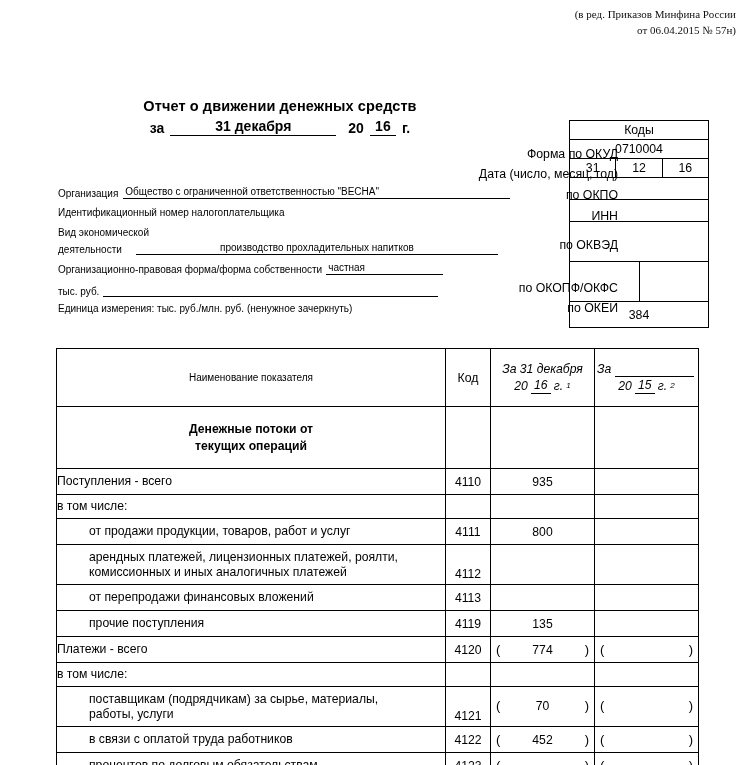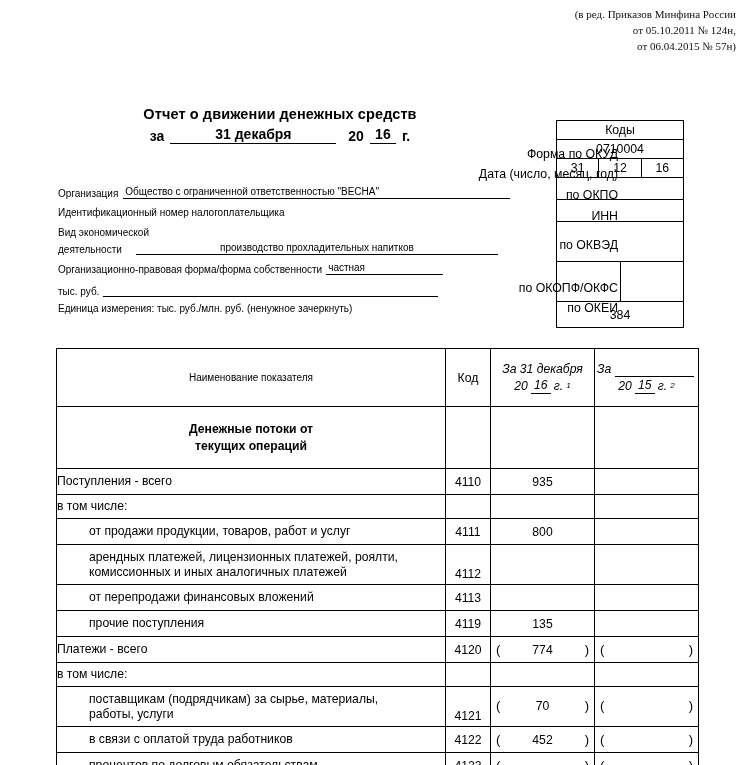--- a/index.html
+++ b/index.html
@@ -26,21 +26,21 @@
     text-align: right;
     font-family: "Liberation Serif", serif;
     font-size: 11px;
     line-height: 16px;
     color: #111;
   }
 
   
   .title-block {
     position: absolute;
-    top: 106px;
+    top: 98px;
     left: 0;
     width: 560px;
     text-align: center;
   }
   .doc-title {
     font-weight: bold;
     font-size: 14.5px;
     letter-spacing: 0.1px;
   }
   .title-period {
@@ -73,23 +73,23 @@
     position: absolute;
     right: 132px;
     text-align: right;
     font-size: 12.3px;
     white-space: nowrap;
   }
 
   
   .codes-box {
     position: absolute;
-    left: 556px;
+    left: 569px;
     top: 120px;
-    width: 128px;
+    width: 140px;
     border: 1.6px solid #000;
     box-sizing: border-box;
   }
   .codes-row {
     border-bottom: 1.4px solid #000;
     height: 19px;
     display: flex;
     box-sizing: border-box;
   }
   .codes-row:last-child { border-bottom: none; }
@@ -220,21 +220,20 @@
   .paren-cell .pv {
     flex: 1;
     text-align: center;
   }
 </style>
 </head>
 <body>
 
 <div class="legal-note">
   <div>(в ред. Приказов Минфина России</div>
-  <div>от 05.10.2011 № 124н,</div>
   <div>от 06.04.2015 № 57н)</div>
 </div>
 
 <div class="title-block">
   <div class="doc-title">Отчет о движении денежных средств</div>
   <div class="title-period">
     <span class="tp-za">за</span>
     <span class="tp-date">31 декабря</span>
     <span class="tp-20">20</span>
     <span class="tp-yy">16</span>

